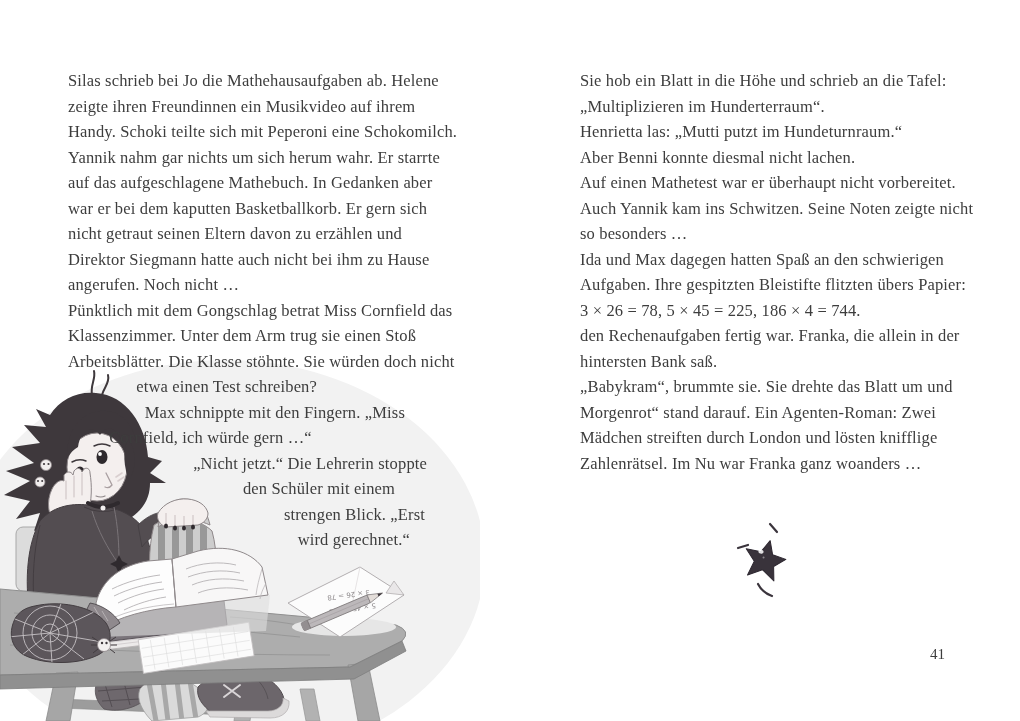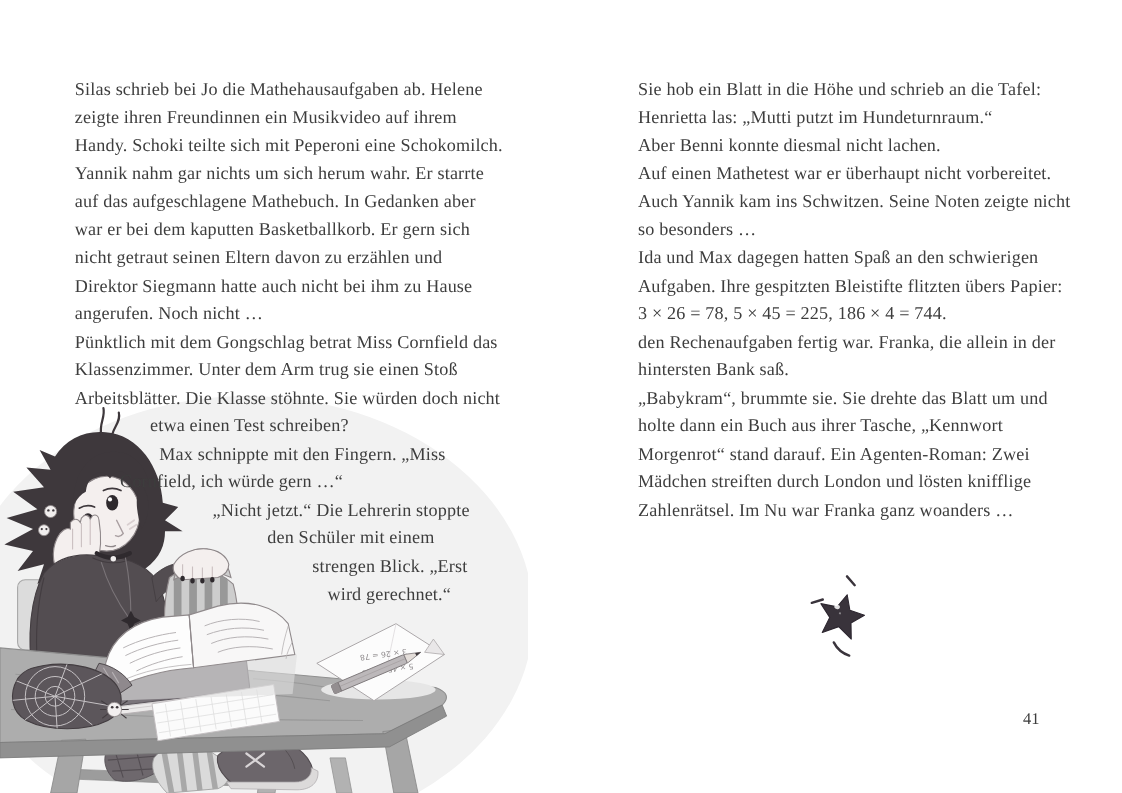--- a/index.html
+++ b/index.html
@@ -45,32 +45,32 @@
     <div class="line wrap w1">Max schnippte mit den Fingern. „Miss</div>
     <div class="line wrap w2">Cornfield, ich würde gern …“</div>
     <div class="line wrap w3">„Nicht jetzt.“ Die Lehrerin stoppte</div>
     <div class="line wrap w4">den Schüler mit einem</div>
     <div class="line wrap w5">strengen Blick. „Erst</div>
     <div class="line wrap w6">wird gerechnet.“</div>
   </div>
 
   <div class="textblock right-block">
     <div class="line">Sie hob ein Blatt in die Höhe und schrieb an die Tafel:</div>
+    <div class="line">„Multiplizieren im Hunderterraum“.</div>
     <div class="line">Henrietta las: „Mutti putzt im Hundeturnraum.“</div>
     <div class="line">Aber Benni konnte diesmal nicht lachen.</div>
     <div class="line">Auf einen Mathetest war er überhaupt nicht vorbereitet.</div>
     <div class="line">Auch Yannik kam ins Schwitzen. Seine Noten zeigte nicht</div>
     <div class="line">so besonders …</div>
     <div class="line">Ida und Max dagegen hatten Spaß an den schwierigen</div>
     <div class="line">Aufgaben. Ihre gespitzten Bleistifte flitzten übers Papier:</div>
     <div class="line">3 × 26 = 78, 5 × 45 = 225, 186 × 4 = 744.</div>
     <div class="line">den Rechenaufgaben fertig war. Franka, die allein in der</div>
     <div class="line">hintersten Bank saß.</div>
     <div class="line">„Babykram“, brummte sie. Sie drehte das Blatt um und</div>
-    <div class="line">holte dann ein Buch aus ihrer Tasche, „Kennwort</div>
     <div class="line">Morgenrot“ stand darauf. Ein Agenten-Roman: Zwei</div>
     <div class="line">Mädchen streiften durch London und lösten knifflige</div>
     <div class="line">Zahlenrätsel. Im Nu war Franka ganz woanders …</div>
   </div>
 
   <svg class="illu" viewBox="0 0 480 366" xmlns="http://www.w3.org/2000/svg">
     <defs>
       <clipPath id="bagClip">
           <path d="M 154,170 C 148,194 148,222 154,246 L 212,252 C 218,226 218,198 212,176 C 198,162 168,160 154,170 Z"></path>
         </clipPath>

